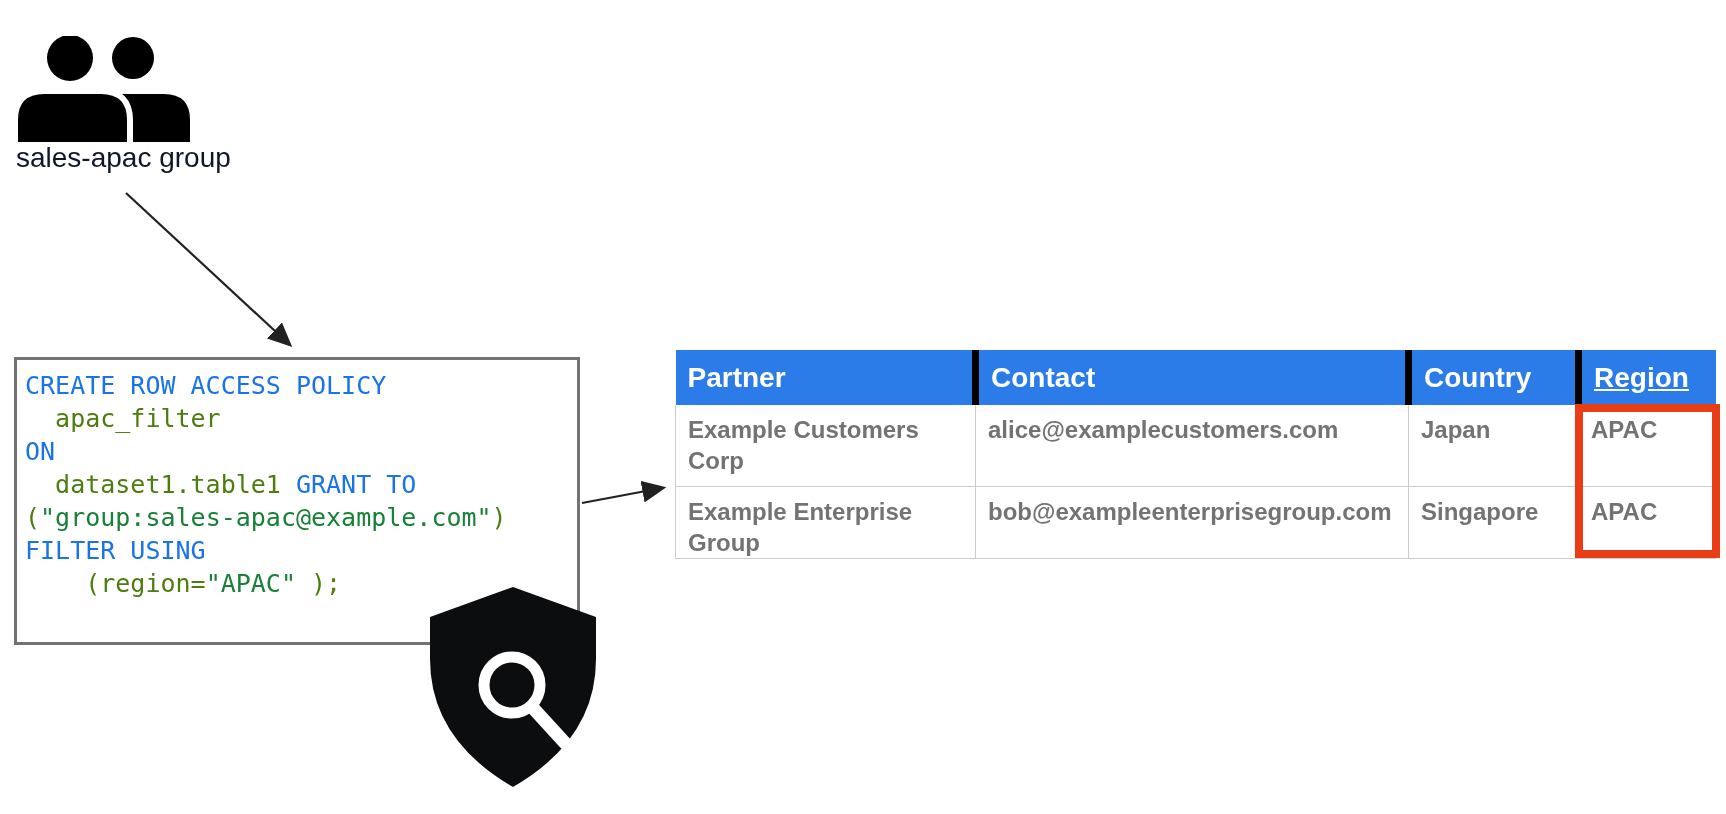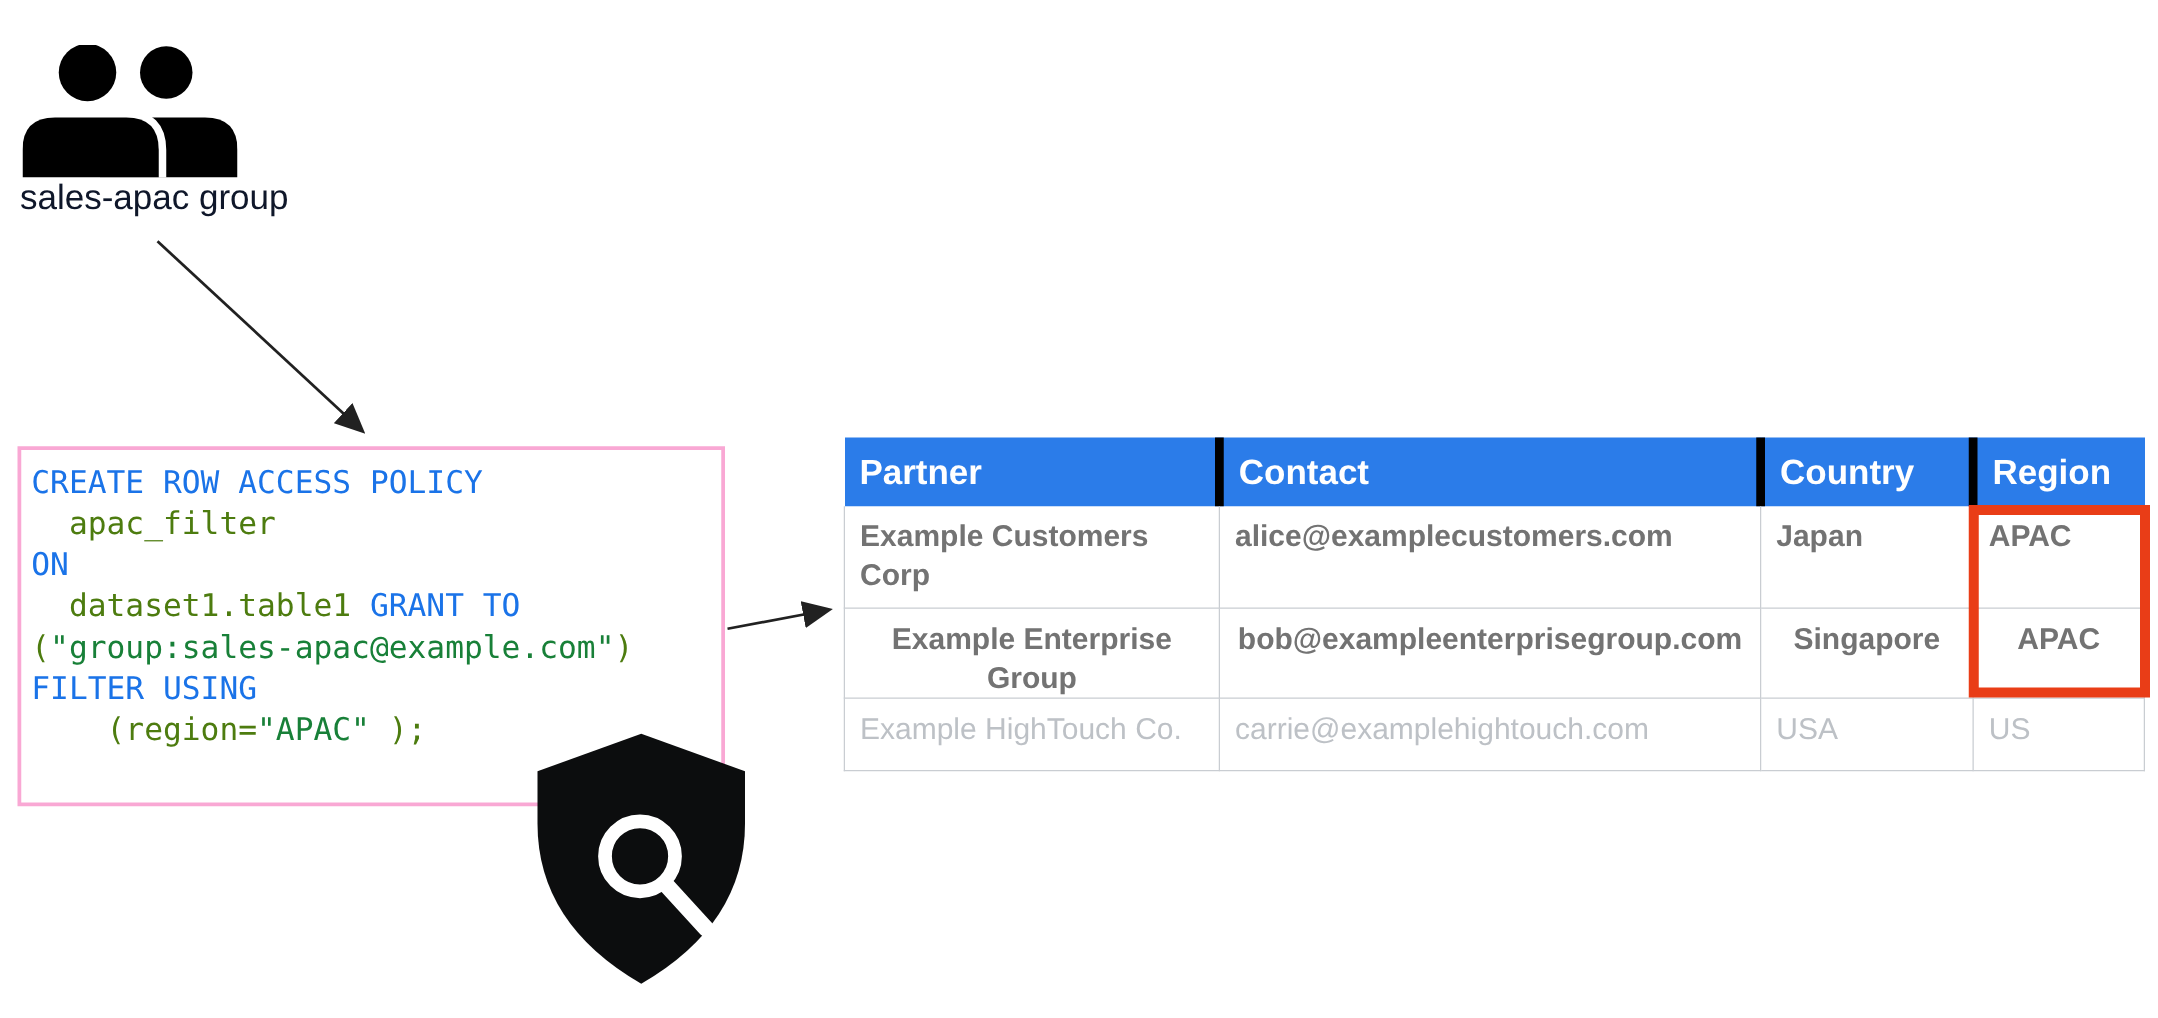--- a/index.html
+++ b/index.html
@@ -12,49 +12,49 @@
   .group-icon{position:absolute;left:18px;top:36px;width:172px;height:106px;}
   .group-label{
     position:absolute;left:16px;top:142px;font-size:28px;color:#0f172a;
     white-space:nowrap;
   }
   
   .arrows{position:absolute;left:0;top:0;width:1726px;height:814px;pointer-events:none;}
   
   .code-box{
     position:absolute;left:14px;top:357px;width:566px;height:288px;
-    box-sizing:border-box;border:3px solid #f9a8d4;background:#fff;
+    box-sizing:border-box;border:3px solid #737373;background:#fff;
     padding:9px 0 0 8px;
   }
   .code-line{
     font-family:"DejaVu Sans Mono", monospace;
     font-size:25px;line-height:33px;white-space:pre;color:#3c4043;
   }
   .code-line .kw{color:#1a73e8;}
   .code-line .str{color:#188038;}
   .code-line .plain{color:#4d7c0f;}
   
   .shield-icon{position:absolute;left:428px;top:585px;width:170px;height:205px;}
   
   .table-wrap{position:absolute;left:675px;top:350px;}
   table{border-collapse:collapse;table-layout:fixed;width:1040px;}
   th{
     background:#2b7ce9;color:#ffffff;font-size:28px;font-weight:bold;
     text-align:left;padding:0 12px;height:55px;vertical-align:middle;
     border-right:7px solid #000000;
   }
-  th:last-child{border-right:none;}
+  th:last-child{border-right:none;text-decoration:underline;}
   td{
     border:1px solid #c9cdd2;font-size:24px;line-height:31px;
     padding:9px 12px 0 12px;vertical-align:top;overflow:hidden;
   }
   tbody tr:first-child td{border-top:none;}
   tr.highlight td{font-weight:bold;color:#737373;}
   tr.muted td{font-weight:normal;color:#bdc1c6;}
-  tr.r1{height:81px;} tr.r2{height:72px;text-align:center;} tr.r3{height:58px;} tr.r4{height:62px;}
+  tr.r1{height:81px;} tr.r2{height:72px;} tr.r3{height:58px;} tr.r4{height:62px;}
   
   .region-highlight{
     position:absolute;left:1575px;top:404px;width:145px;height:154px;
     box-sizing:border-box;border:8px solid #e93d17;background:transparent;
   }
 </style>
 </head>
 <body>
 
 <svg class="group-icon" viewBox="0 0 172 106" aria-hidden="true">
@@ -118,23 +118,17 @@
         <td>alice@examplecustomers.com</td>
         <td>Japan</td>
         <td>APAC</td>
       </tr>
       <tr class="highlight r2">
         <td>Example Enterprise Group</td>
         <td>bob@exampleenterprisegroup.com</td>
         <td>Singapore</td>
         <td>APAC</td>
       </tr>
-      <tr class="muted r3">
-        <td>Example HighTouch Co.</td>
-        <td>carrie@examplehightouch.com</td>
-        <td>USA</td>
-        <td>US</td>
-      </tr>
     </tbody>
   </table>
 </div>
 
 <div class="region-highlight"></div>
 
 </body></html>

